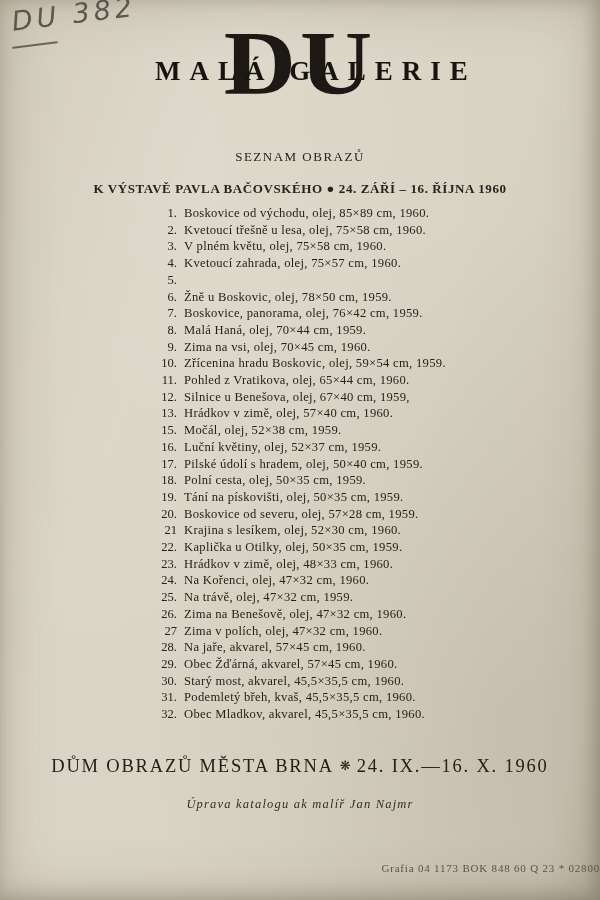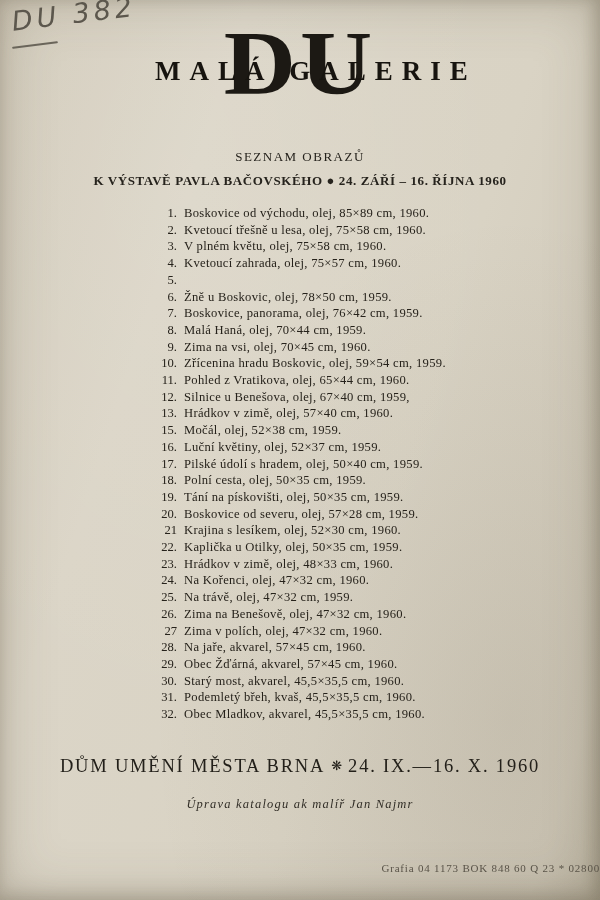--- a/index.html
+++ b/index.html
@@ -55,21 +55,21 @@
     text-align:center;
     font-size:27px;line-height:1;
     font-weight:bold;
     letter-spacing:9px;
     color:#17140f;
     white-space:nowrap;
     margin-left:32px;
   }
   .header{position:absolute;top:149px;left:0;right:0;text-align:center;color:#26231d;}
   .h1{font-size:13px;font-weight:normal;letter-spacing:1.5px;}
-  .h2{font-size:13px;font-weight:bold;letter-spacing:0.6px;margin-top:8px;}
+  .h2{font-size:13px;font-weight:bold;letter-spacing:0.6px;margin-top:16px;}
   .list{position:absolute;top:205px;left:149px;right:20px;}
   .row{display:flex;font-size:12.6px;line-height:16.7px;color:#26221b;}
   .num{width:28px;text-align:right;margin-right:7px;flex:none;}
   .txt{white-space:nowrap;letter-spacing:0.3px;}
   .venue{
     position:absolute;top:756px;left:0;right:0;
     text-align:center;
     font-size:18.5px;
     letter-spacing:1.8px;
     color:#23201a;
@@ -263,18 +263,18 @@
         <span class="txt">Podemletý břeh, kvaš, 45,5×35,5 cm, 1960.</span>
       </div>
 
       <div class="row">
         <span class="num">32.</span>
         <span class="txt">Obec Mladkov, akvarel, 45,5×35,5 cm, 1960.</span>
       </div>
     </div>
 
   <div class="venue">
-    <span>DŮM UMĚNÍ MĚSTA BRNA</span><span class="ornament">❋</span><span>24. IX.—16. X. 1960</span>
+    <span>DŮM OBRAZŮ MĚSTA BRNA</span><span class="ornament">❋</span><span>24. IX.—16. X. 1960</span>
   </div>
 
   <div class="credit">Úprava katalogu ak malíř Jan Najmr</div>
   <div class="imprint">Grafia 04 1173 BOK 848 60 Q  23 * 02800</div>
 </div>
 
 </body></html>

